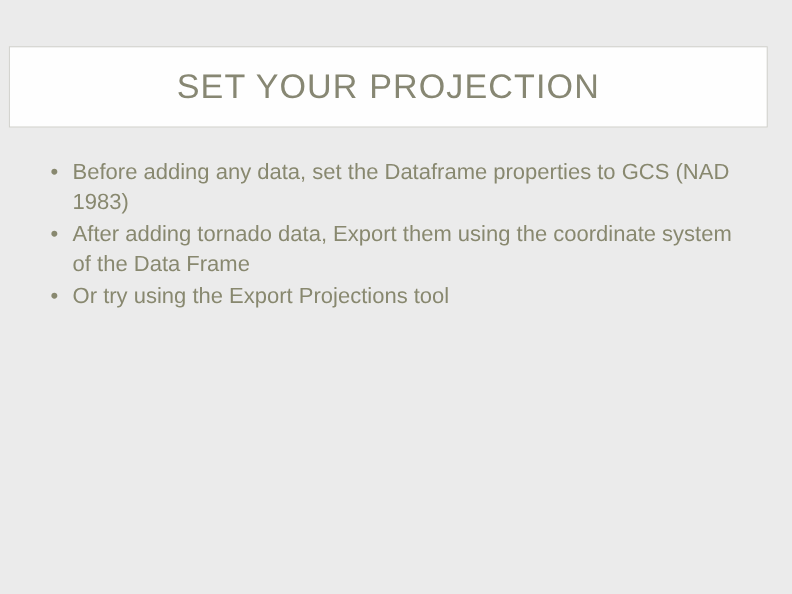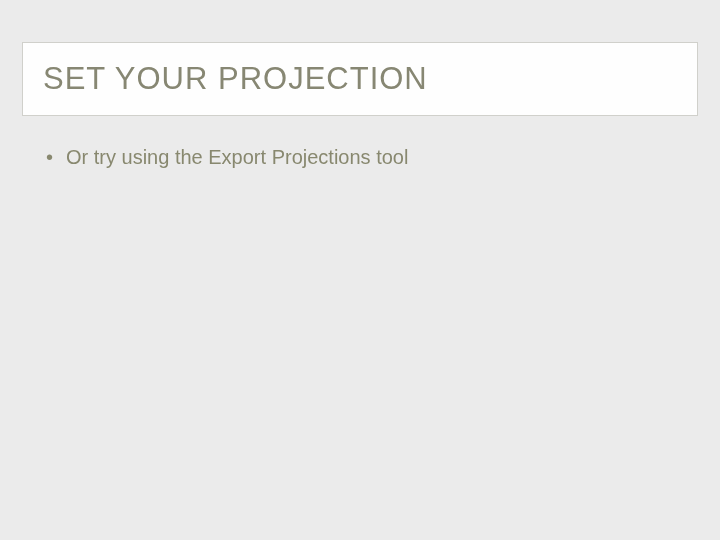--- a/index.html
+++ b/index.html
@@ -9,24 +9,25 @@
     }
     body {
       width: 720px;
       height: 540px;
       background-color: #ebebeb;
       font-family: Arial, Helvetica, sans-serif;
       position: relative;
       overflow: hidden;
     }
     .title-container {
-      margin: 42px 22px 0 22px;
+      margin: 42px 22px 0 8px;
       border: 1px solid #d0d0cb;
       background-color: #fefefe;
       padding: 18px 20px;
+      text-align: center;
     }
     .title {
       font-size: 31px;
       letter-spacing: 1px;
       color: #878773;
       font-weight: 400;
     }
     .content {
       margin: 28px 40px 0 40px;
     }
@@ -52,15 +53,17 @@
   </style>
 </head>
 <body>
 
 <div class="title-container">
   <h1 class="title">SET YOUR PROJECTION</h1>
 </div>
 
 <div class="content">
   <ul class="bullet-list">
+    <li class="bullet-item">Before adding any data, set the Dataframe properties to GCS (NAD 1983)</li>
+    <li class="bullet-item">After adding tornado data, Export them using the coordinate system of the Data Frame</li>
     <li class="bullet-item">Or try using the Export Projections tool</li>
   </ul>
 </div>
 
 </body></html>

